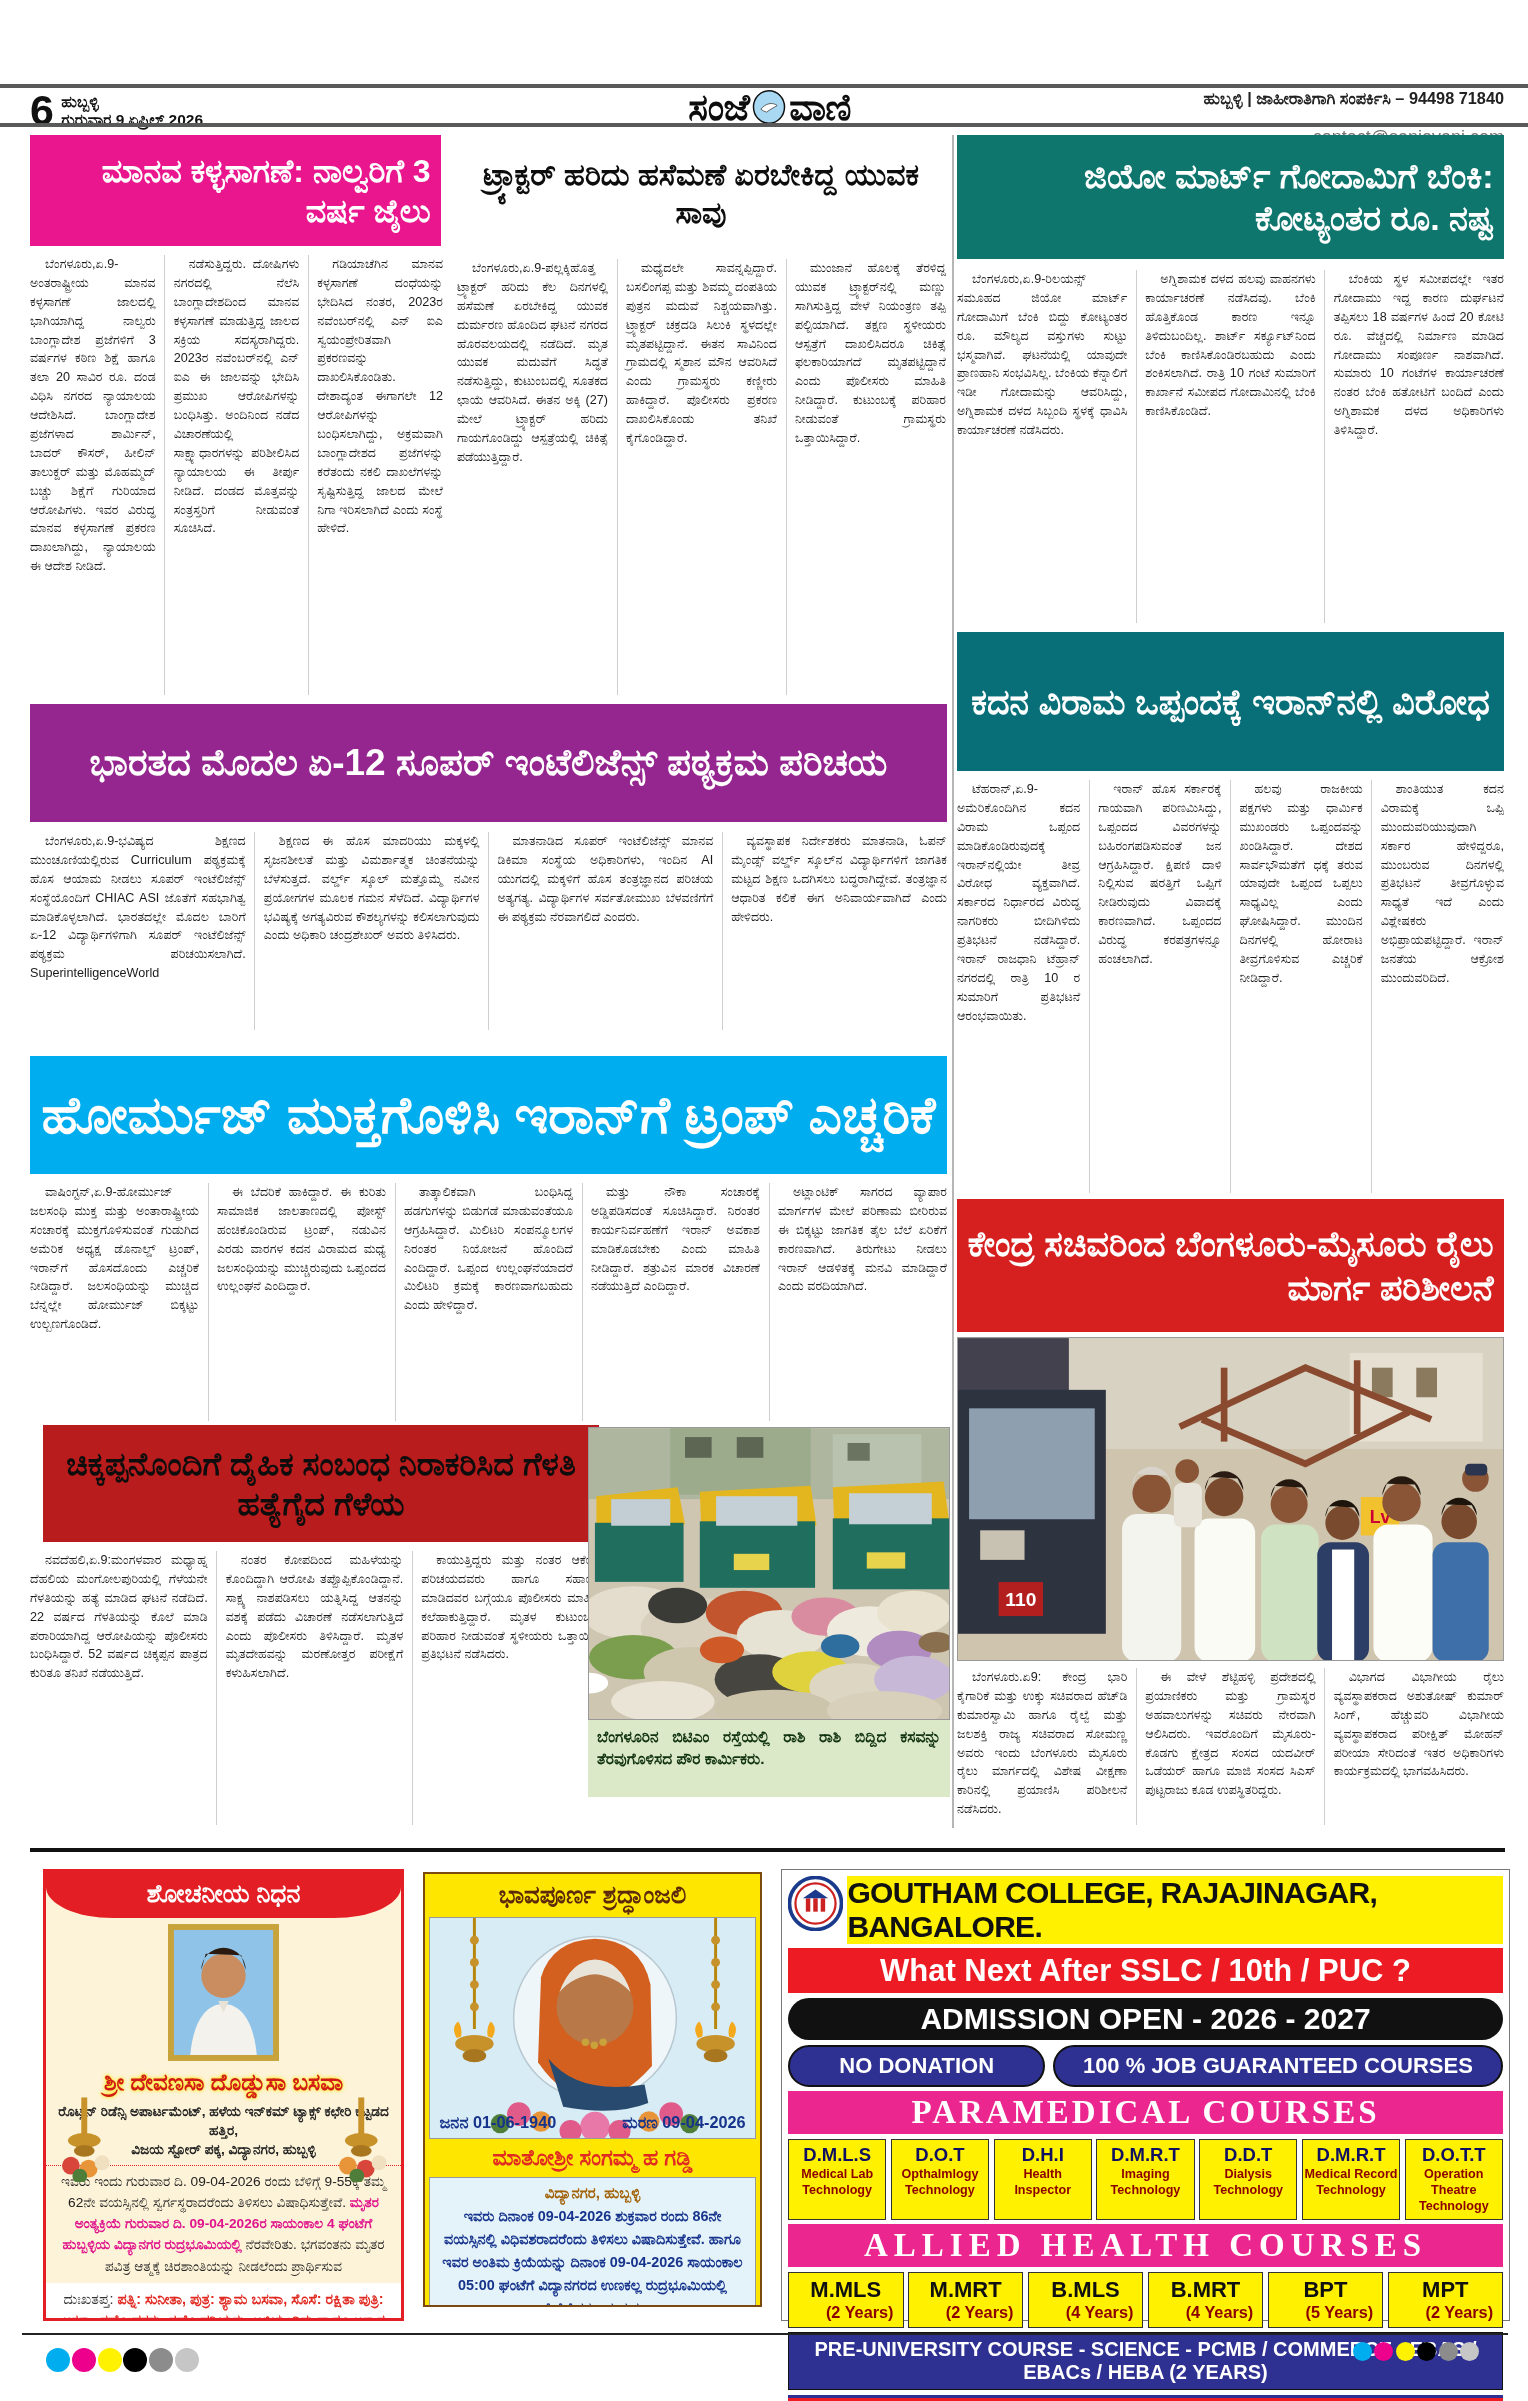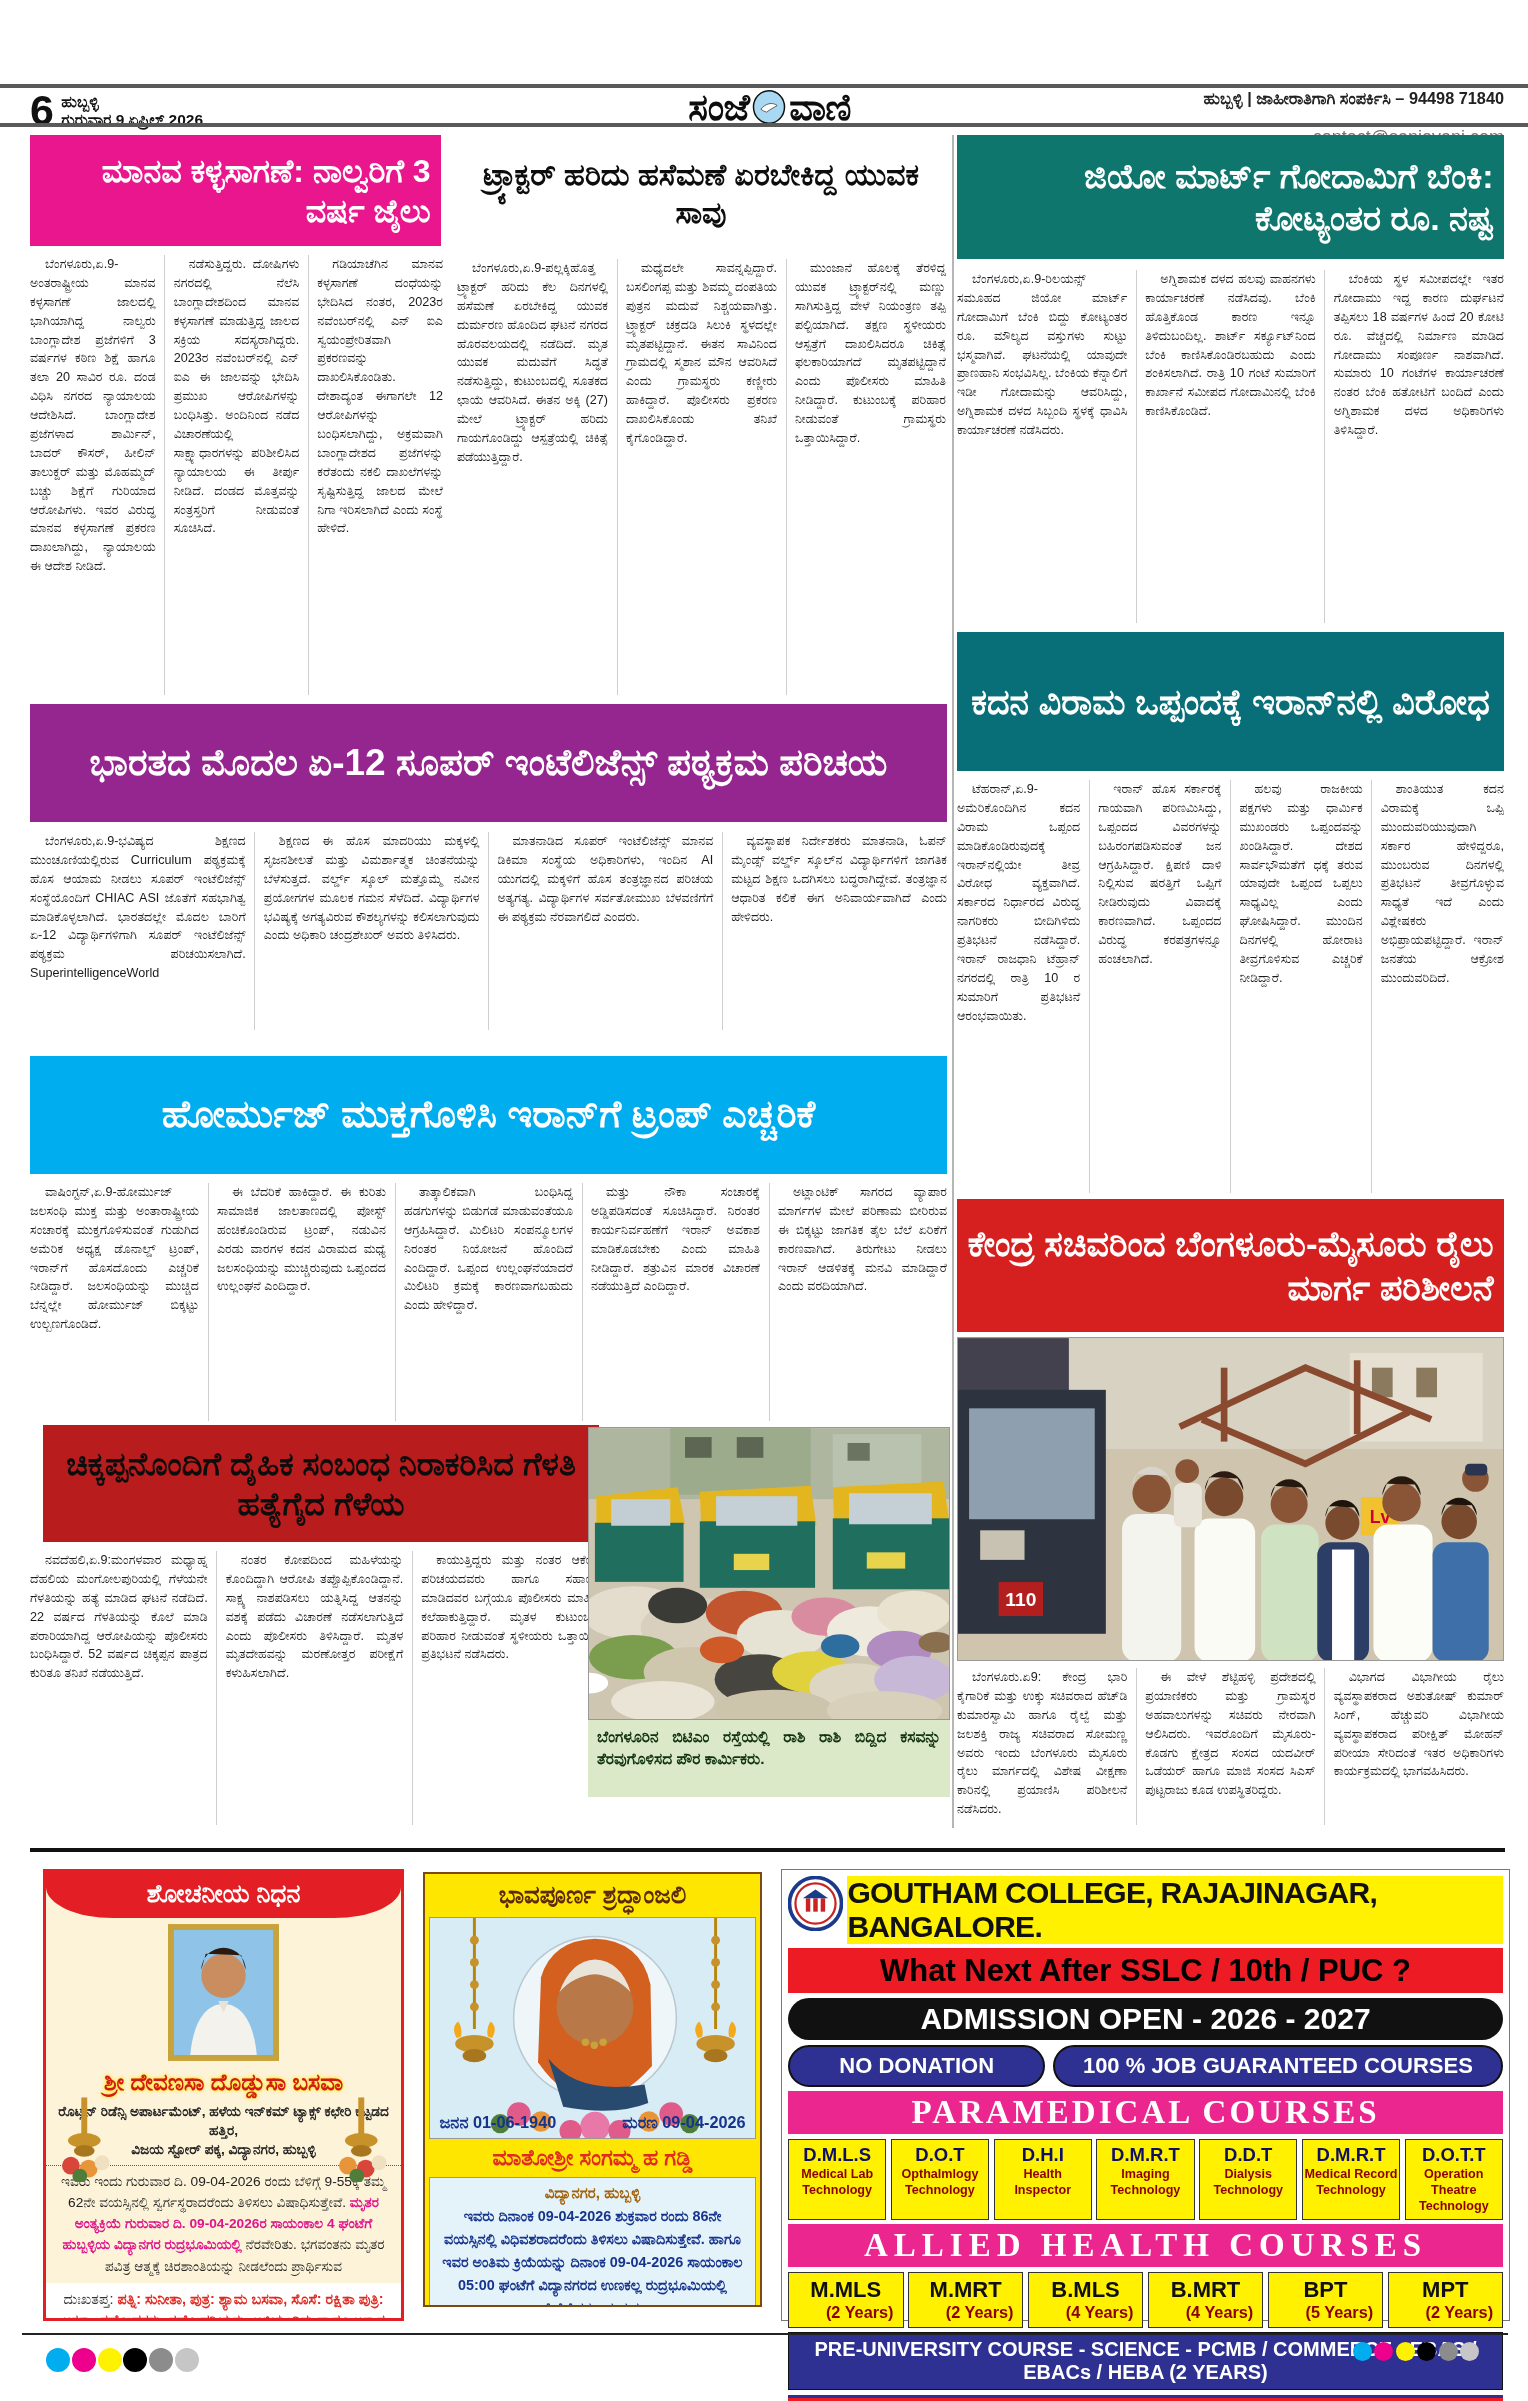--- a/index.html
+++ b/index.html
@@ -66,21 +66,21 @@
   .obit2-name { text-align: center; font-size: 22px; font-weight: bold; color: #E02A22; padding: 6px 0; }
   .obit2-detail { background: #E4F2FA; border: 0.7px solid #999; margin: 0 4.4px; text-align: center; padding: 6px 7.4px; }
   .obit2-place { color: #a16207; font-weight: bold; font-size: 15px; }
   .obit2-body { color: #16348C; font-weight: bold; font-size: 14.4px; line-height: 1.6; margin-top: 3px; }
 
   
   .college { position: absolute; background: #fff; border: 1.5px solid #777; padding: 6px; }
   .col-row { display: flex; align-items: stretch; gap: 4.4px; }
   .col-title { flex: 1; background: #FFF100; display: flex; align-items: center; justify-content: center; font-size: 30px; font-weight: bold; color: #111; font-family: "Liberation Sans", sans-serif; letter-spacing: -0.7px; }
   .col-strip { margin-top: 4.4px; text-align: center; font-weight: bold; }
-  .strip-red { background: #ED1C24; color: #000000; font-size: 31px; padding: 4.4px 0; letter-spacing: 0; }
+  .strip-red { background: #ED1C24; color: #ffffff; font-size: 31px; padding: 4.4px 0; letter-spacing: 0; }
   .strip-black { background: #111; color: #fff; font-size: 30px; border-radius: 30px; padding: 4.4px 0; }
   .pill-row { display: flex; gap: 7.4px; margin-top: 4.4px; }
   .pill { background: #2E3192; color: #fff; font-weight: bold; font-size: 22px; border-radius: 25px; border: 2.2px solid #111; padding: 6px 15px; text-align: center; }
   .strip-pink { background: #EC268F; color: #fff; font-size: 33px; font-family: "Liberation Serif", serif; padding: 3px 0; letter-spacing: 3px; }
   .course-row { display: flex; gap: 4.4px; margin-top: 4.4px; }
   .course-box { flex: 1; background: #FFF100; border: 1.5px solid #333; text-align: center; padding: 4.4px 1.5px; }
   .course-code { font-size: 18.5px; font-weight: bold; color: #101060; }
   .course-name { font-size: 12.6px; font-weight: bold; color: #8B0000; line-height: 1.25; margin-top: 1.5px; }
   .allied-code { font-size: 22px; font-weight: bold; color: #101010; }
   .allied-years { font-size: 16.3px; font-weight: bold; color: #8B0000; padding-left: 28px; }
@@ -162,21 +162,21 @@
     <div class="txt white-t" style="font-size:35px;">ಕದನ ವಿರಾಮ ಒಪ್ಪಂದಕ್ಕೆ ಇರಾನ್‌ನಲ್ಲಿ ವಿರೋಧ</div>
   </div>
   <div class="body-cols c4" style="left:957px;top:780px;width:547px;height:413px;">
     <p>ಟೆಹರಾನ್,ಏ.9-ಅಮೆರಿಕೊಂದಿಗಿನ ಕದನ ವಿರಾಮ ಒಪ್ಪಂದ ಮಾಡಿಕೊಂಡಿರುವುದಕ್ಕೆ ಇರಾನ್‌ನಲ್ಲಿಯೇ ತೀವ್ರ ವಿರೋಧ ವ್ಯಕ್ತವಾಗಿದೆ. ಸರ್ಕಾರದ ನಿರ್ಧಾರದ ವಿರುದ್ಧ ನಾಗರಿಕರು ಬೀದಿಗಿಳಿದು ಪ್ರತಿಭಟನೆ ನಡೆಸಿದ್ದಾರೆ. ಇರಾನ್ ರಾಜಧಾನಿ ಟೆಹ್ರಾನ್ ನಗರದಲ್ಲಿ ರಾತ್ರಿ 10 ರ ಸುಮಾರಿಗೆ ಪ್ರತಿಭಟನೆ ಆರಂಭವಾಯಿತು.</p>
     <p>ಇರಾನ್ ಹೊಸ ಸರ್ಕಾರಕ್ಕೆ ಗಾಯವಾಗಿ ಪರಿಣಮಿಸಿದ್ದು, ಒಪ್ಪಂದದ ವಿವರಗಳನ್ನು ಬಹಿರಂಗಪಡಿಸುವಂತೆ ಜನ ಆಗ್ರಹಿಸಿದ್ದಾರೆ. ಕ್ಷಿಪಣಿ ದಾಳಿ ನಿಲ್ಲಿಸುವ ಷರತ್ತಿಗೆ ಒಪ್ಪಿಗೆ ನೀಡಿರುವುದು ವಿವಾದಕ್ಕೆ ಕಾರಣವಾಗಿದೆ. ಒಪ್ಪಂದದ ವಿರುದ್ಧ ಕರಪತ್ರಗಳನ್ನೂ ಹಂಚಲಾಗಿದೆ.</p>
     <p>ಹಲವು ರಾಜಕೀಯ ಪಕ್ಷಗಳು ಮತ್ತು ಧಾರ್ಮಿಕ ಮುಖಂಡರು ಒಪ್ಪಂದವನ್ನು ಖಂಡಿಸಿದ್ದಾರೆ. ದೇಶದ ಸಾರ್ವಭೌಮತೆಗೆ ಧಕ್ಕೆ ತರುವ ಯಾವುದೇ ಒಪ್ಪಂದ ಒಪ್ಪಲು ಸಾಧ್ಯವಿಲ್ಲ ಎಂದು ಘೋಷಿಸಿದ್ದಾರೆ. ಮುಂದಿನ ದಿನಗಳಲ್ಲಿ ಹೋರಾಟ ತೀವ್ರಗೊಳಿಸುವ ಎಚ್ಚರಿಕೆ ನೀಡಿದ್ದಾರೆ.</p>
     <p>ಶಾಂತಿಯುತ ಕದನ ವಿರಾಮಕ್ಕೆ ಒಪ್ಪಿ ಮುಂದುವರಿಯುವುದಾಗಿ ಸರ್ಕಾರ ಹೇಳಿದ್ದರೂ, ಮುಂಬರುವ ದಿನಗಳಲ್ಲಿ ಪ್ರತಿಭಟನೆ ತೀವ್ರಗೊಳ್ಳುವ ಸಾಧ್ಯತೆ ಇದೆ ಎಂದು ವಿಶ್ಲೇಷಕರು ಅಭಿಪ್ರಾಯಪಟ್ಟಿದ್ದಾರೆ. ಇರಾನ್ ಜನತೆಯ ಆಕ್ರೋಶ ಮುಂದುವರಿದಿದೆ.</p>
   </div>
 
   <div class="banner b-cyan" style="left:30px;top:1056px;width:917px;height:118px;">
-    <div class="txt white-t" style="font-size:38px;">ಹೋರ್ಮುಜ್ ಮುಕ್ತಗೊಳಿಸಿ ಇರಾನ್‌ಗೆ ಟ್ರಂಪ್ ಎಚ್ಚರಿಕೆ</div>
+    <div class="txt white-t" style="font-size:52px;">ಹೋರ್ಮುಜ್ ಮುಕ್ತಗೊಳಿಸಿ ಇರಾನ್‌ಗೆ ಟ್ರಂಪ್ ಎಚ್ಚರಿಕೆ</div>
   </div>
   <div class="body-cols c5" style="left:30px;top:1183px;width:917px;height:238px;">
     <p>ವಾಷಿಂಗ್ಟನ್,ಏ.9-ಹೋರ್ಮುಜ್ ಜಲಸಂಧಿ ಮುಕ್ತ ಮತ್ತು ಅಂತಾರಾಷ್ಟ್ರೀಯ ಸಂಚಾರಕ್ಕೆ ಮುಕ್ತಗೊಳಿಸುವಂತೆ ಗುಡುಗಿದ ಅಮೆರಿಕ ಅಧ್ಯಕ್ಷ ಡೊನಾಲ್ಡ್ ಟ್ರಂಪ್, ಇರಾನ್‌ಗೆ ಹೊಸದೊಂದು ಎಚ್ಚರಿಕೆ ನೀಡಿದ್ದಾರೆ. ಜಲಸಂಧಿಯನ್ನು ಮುಚ್ಚಿದ ಬೆನ್ನಲ್ಲೇ ಹೋರ್ಮುಜ್ ಬಿಕ್ಕಟ್ಟು ಉಲ್ಬಣಗೊಂಡಿದೆ.</p>
     <p>ಈ ಬೆದರಿಕೆ ಹಾಕಿದ್ದಾರೆ. ಈ ಕುರಿತು ಸಾಮಾಜಿಕ ಜಾಲತಾಣದಲ್ಲಿ ಪೋಸ್ಟ್ ಹಂಚಿಕೊಂಡಿರುವ ಟ್ರಂಪ್, ನಡುವಿನ ಎರಡು ವಾರಗಳ ಕದನ ವಿರಾಮದ ಮಧ್ಯೆ ಜಲಸಂಧಿಯನ್ನು ಮುಚ್ಚಿರುವುದು ಒಪ್ಪಂದದ ಉಲ್ಲಂಘನೆ ಎಂದಿದ್ದಾರೆ.</p>
     <p>ತಾತ್ಕಾಲಿಕವಾಗಿ ಬಂಧಿಸಿದ್ದ ಹಡಗುಗಳನ್ನು ಬಿಡುಗಡೆ ಮಾಡುವಂತೆಯೂ ಆಗ್ರಹಿಸಿದ್ದಾರೆ. ಮಿಲಿಟರಿ ಸಂಪನ್ಮೂಲಗಳ ನಿರಂತರ ನಿಯೋಜನೆ ಹೊಂದಿದೆ ಎಂದಿದ್ದಾರೆ. ಒಪ್ಪಂದ ಉಲ್ಲಂಘನೆಯಾದರೆ ಮಿಲಿಟರಿ ಕ್ರಮಕ್ಕೆ ಕಾರಣವಾಗಬಹುದು ಎಂದು ಹೇಳಿದ್ದಾರೆ.</p>
     <p>ಮತ್ತು ನೌಕಾ ಸಂಚಾರಕ್ಕೆ ಅಡ್ಡಿಪಡಿಸದಂತೆ ಸೂಚಿಸಿದ್ದಾರೆ. ನಿರಂತರ ಕಾರ್ಯನಿರ್ವಹಣೆಗೆ ಇರಾನ್ ಅವಕಾಶ ಮಾಡಿಕೊಡಬೇಕು ಎಂದು ಮಾಹಿತಿ ನೀಡಿದ್ದಾರೆ. ಶತ್ರುವಿನ ಮಾರಕ ವಿಚಾರಣೆ ನಡೆಯುತ್ತಿದೆ ಎಂದಿದ್ದಾರೆ.</p>
     <p>ಅಟ್ಲಾಂಟಿಕ್ ಸಾಗರದ ವ್ಯಾಪಾರ ಮಾರ್ಗಗಳ ಮೇಲೆ ಪರಿಣಾಮ ಬೀರಿರುವ ಈ ಬಿಕ್ಕಟ್ಟು ಜಾಗತಿಕ ತೈಲ ಬೆಲೆ ಏರಿಕೆಗೆ ಕಾರಣವಾಗಿದೆ. ತಿರುಗೇಟು ನೀಡಲು ಇರಾನ್ ಆಡಳಿತಕ್ಕೆ ಮನವಿ ಮಾಡಿದ್ದಾರೆ ಎಂದು ವರದಿಯಾಗಿದೆ.</p>
   </div>
 
   <div class="banner b-red" style="left:957px;top:1199px;width:547px;height:133px;">

